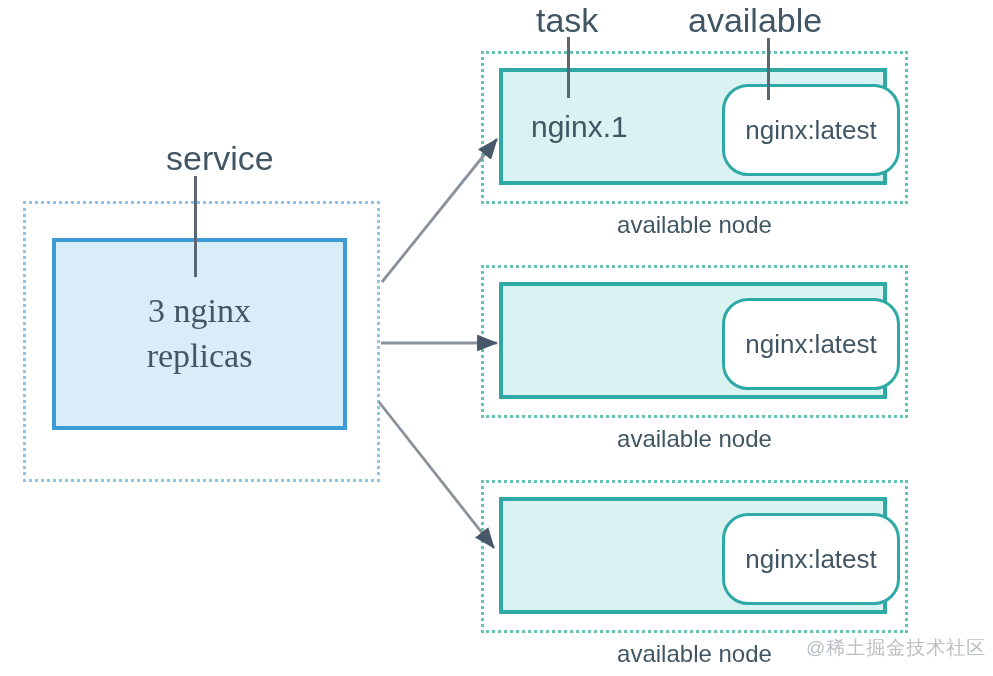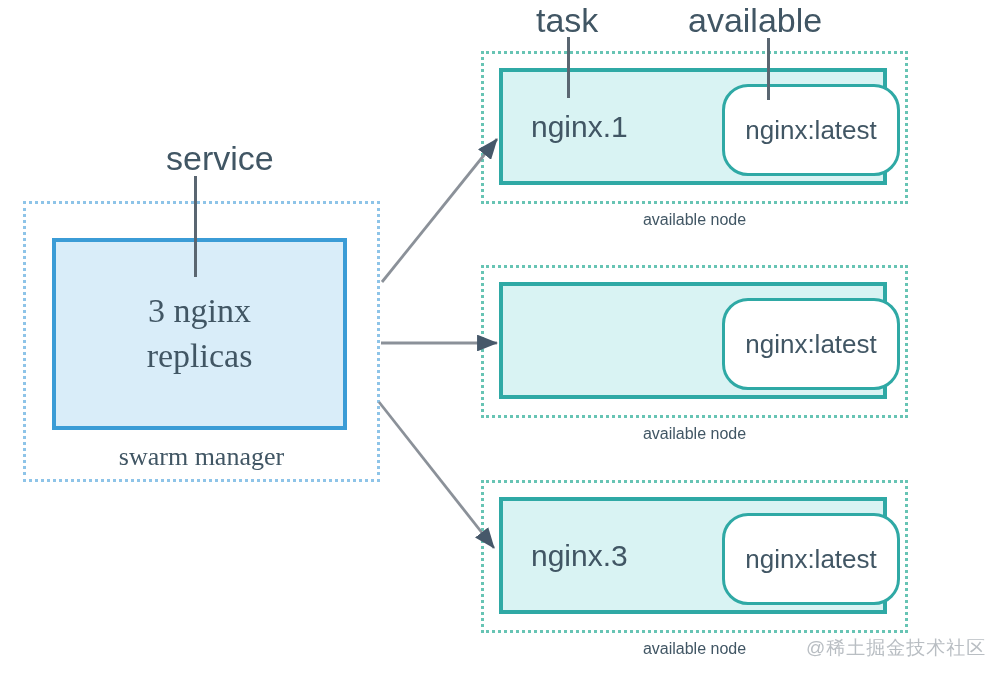--- a/index.html
+++ b/index.html
@@ -51,21 +51,21 @@
            border:3px dotted var(--node-dotted);}
   .node-box{position:absolute;left:18px;top:17px;width:388px;height:117px;
            border:4px solid var(--node-border);background:var(--node-fill);}
   .task-name{position:absolute;left:28px;top:0;height:100%;display:flex;align-items:center;
            font-size:30px;color:var(--text);}
   .container-box{position:absolute;left:183px;top:12px;width:178px;height:92px;
            border:3.5px solid var(--node-border);border-radius:26px;background:#ffffff;
            display:flex;align-items:center;justify-content:center;margin-left:36px;}
   .container-box .img{font-size:26px;color:var(--text);}
   .node-label{position:absolute;left:0;top:160px;width:100%;text-align:center;
-           font-size:16px;color:var(--text);}
+           font-size:24px;color:var(--text);}
 
   
   svg.arrows{position:absolute;left:0;top:0;width:993px;height:676px;
            pointer-events:none;z-index:5;}
   svg.arrows line{stroke:var(--arrow-line);stroke-width:2.8;}
   svg.arrows .head{fill:var(--arrow-head);}
 
   .watermark{position:absolute;left:806px;top:635px;font-size:19px;letter-spacing:1px;
            color:var(--watermark);z-index:7;white-space:nowrap;}
 </style>
@@ -79,21 +79,20 @@
   <div class="anno service">service</div>
 
   <div class="pline task"></div>
   <div class="pline container"></div>
   <div class="pline service"></div>
 
   <div class="manager">
     <div class="service-box">
       <div class="txt">3 nginx replicas</div>
     </div>
-    <div class="manager-label">swarm manager</div>
   </div>
 
   <div class="node-group n1">
     <div class="node-dotted"></div>
     <div class="node-box">
       <div class="task-name">nginx.1</div>
       <div class="container-box">
         <div class="img">nginx:latest</div>
       </div>
     </div>
@@ -106,21 +105,20 @@
       <div class="container-box">
         <div class="img">nginx:latest</div>
       </div>
     </div>
     <div class="node-label">available node</div>
   </div>
 
   <div class="node-group n3">
     <div class="node-dotted"></div>
     <div class="node-box">
-      <div class="task-name">nginx.3</div>
       <div class="container-box">
         <div class="img">nginx:latest</div>
       </div>
     </div>
     <div class="node-label">available node</div>
   </div>
 
   <svg class="arrows" viewBox="0 0 993 676">
     <defs>
       <marker id="ah" viewBox="0 0 10 8" refX="9.5" refY="4" markerWidth="7.5" markerHeight="6" orient="auto">

